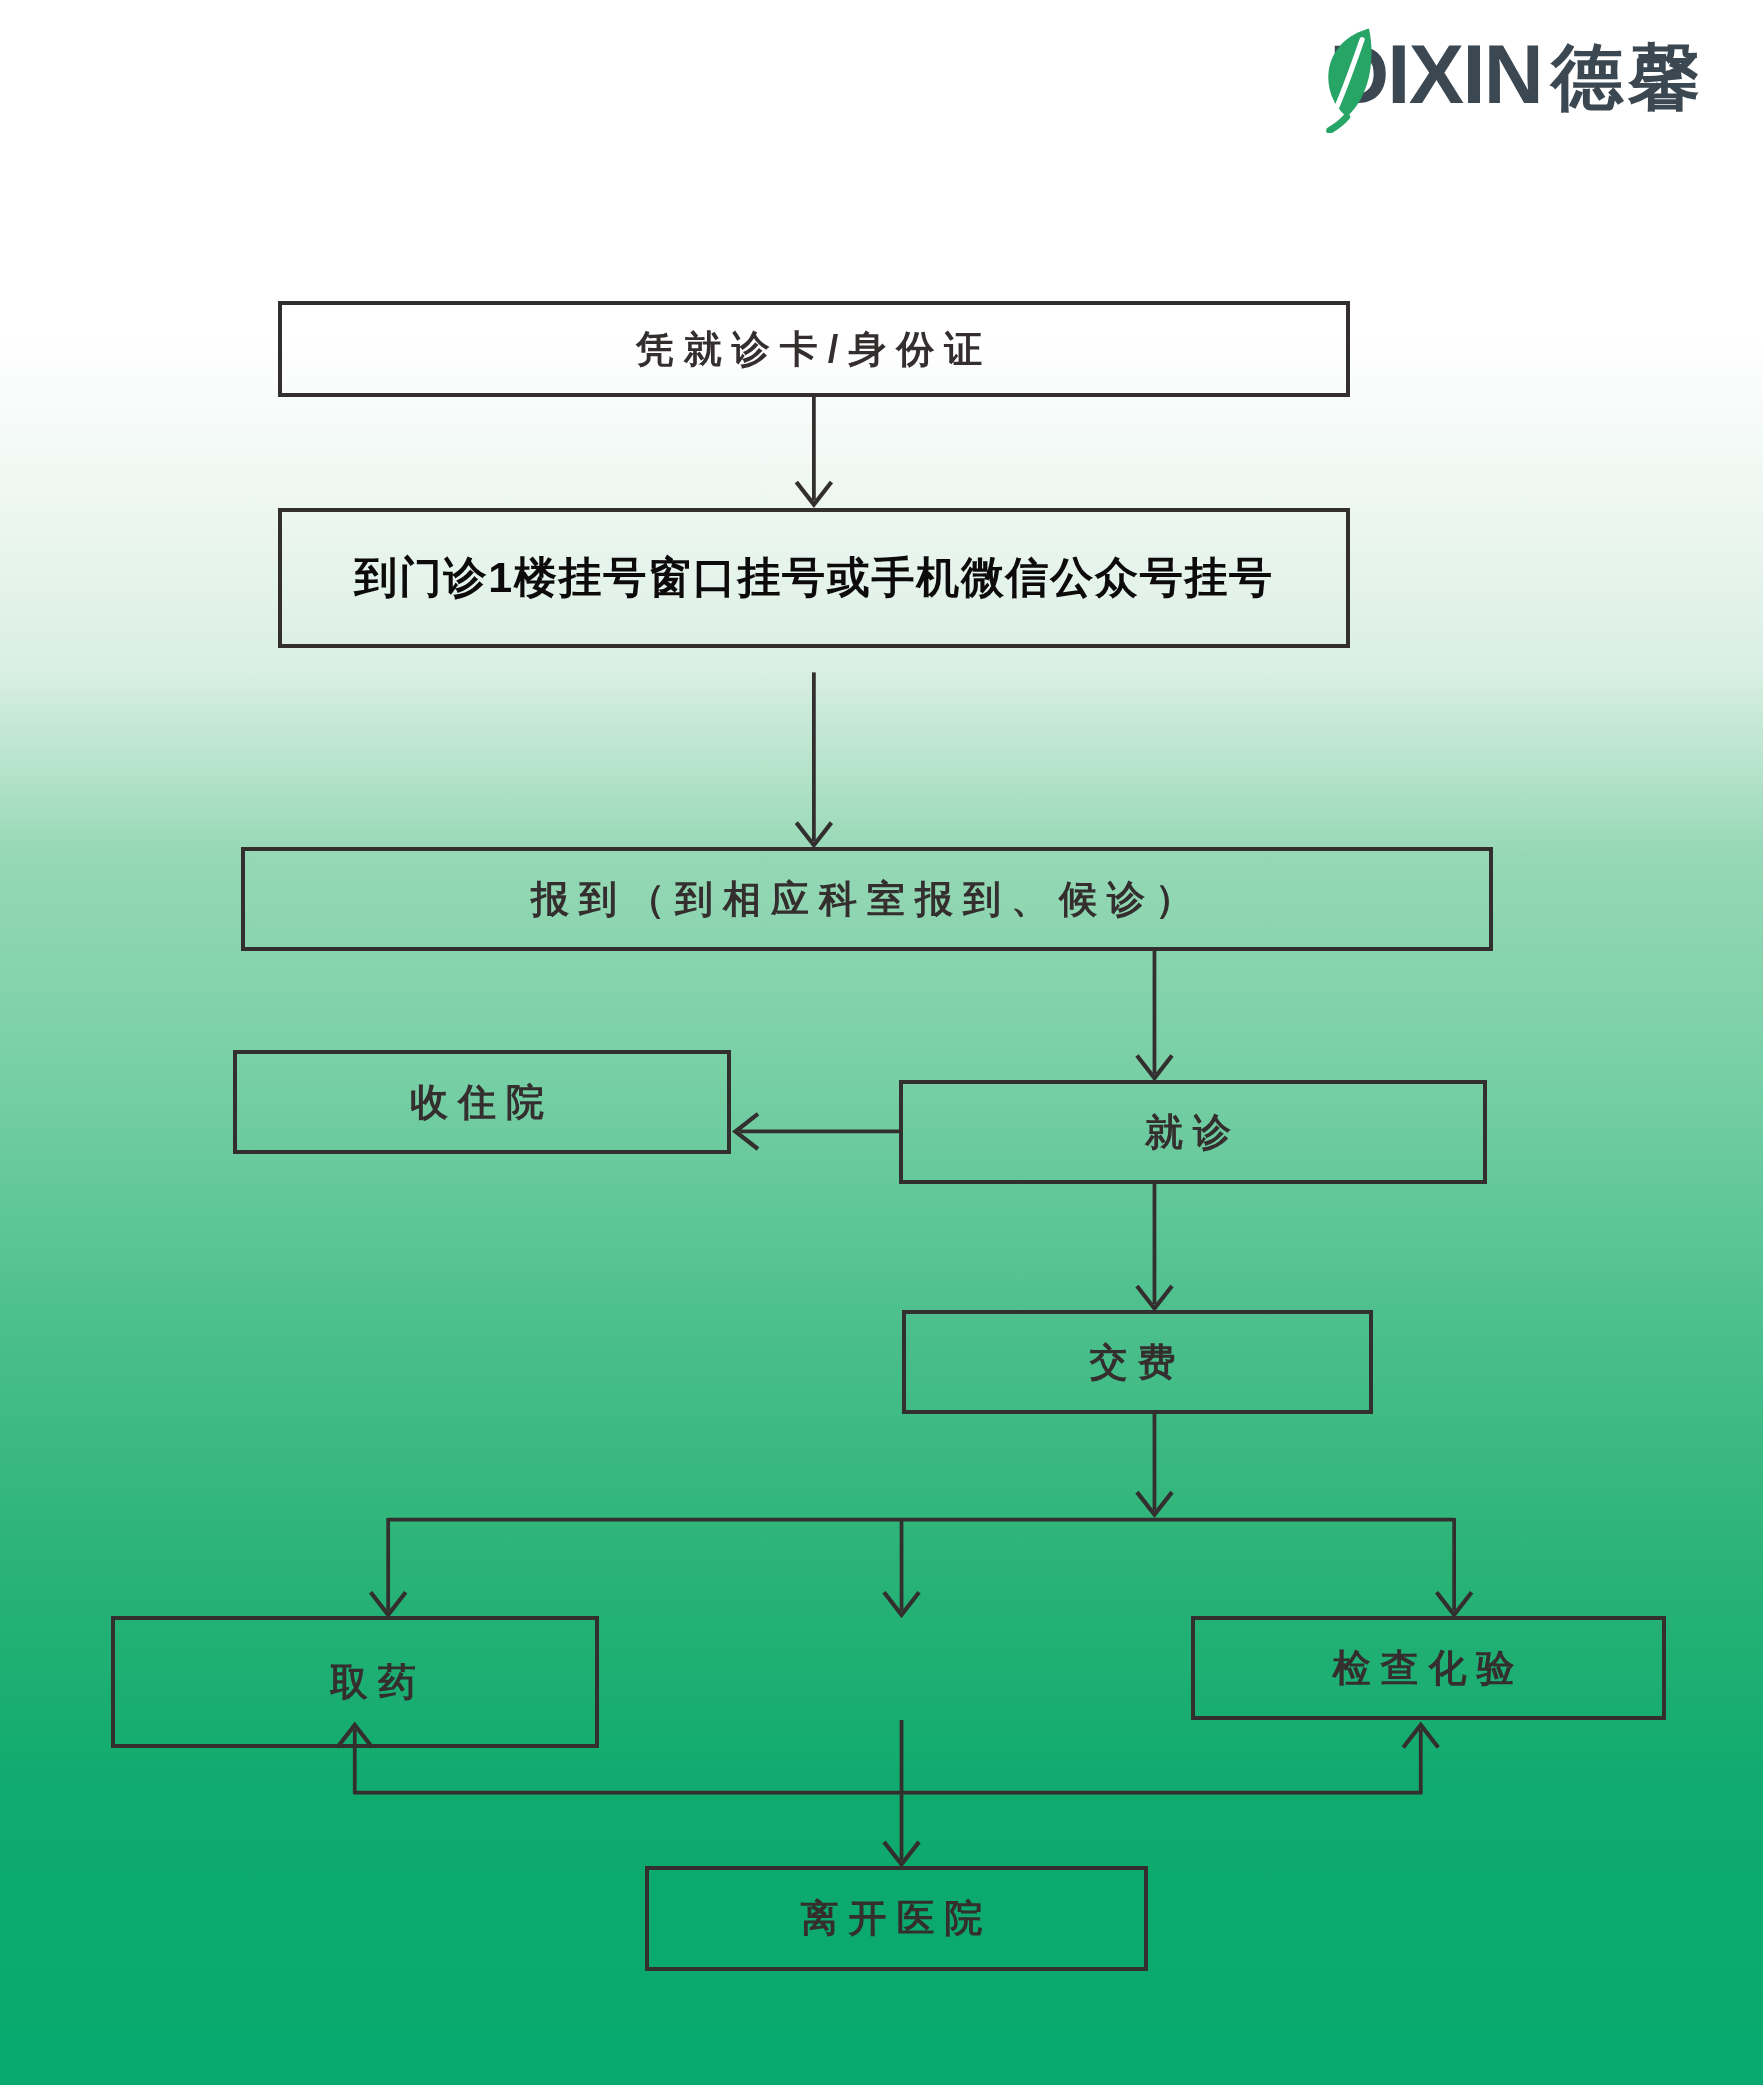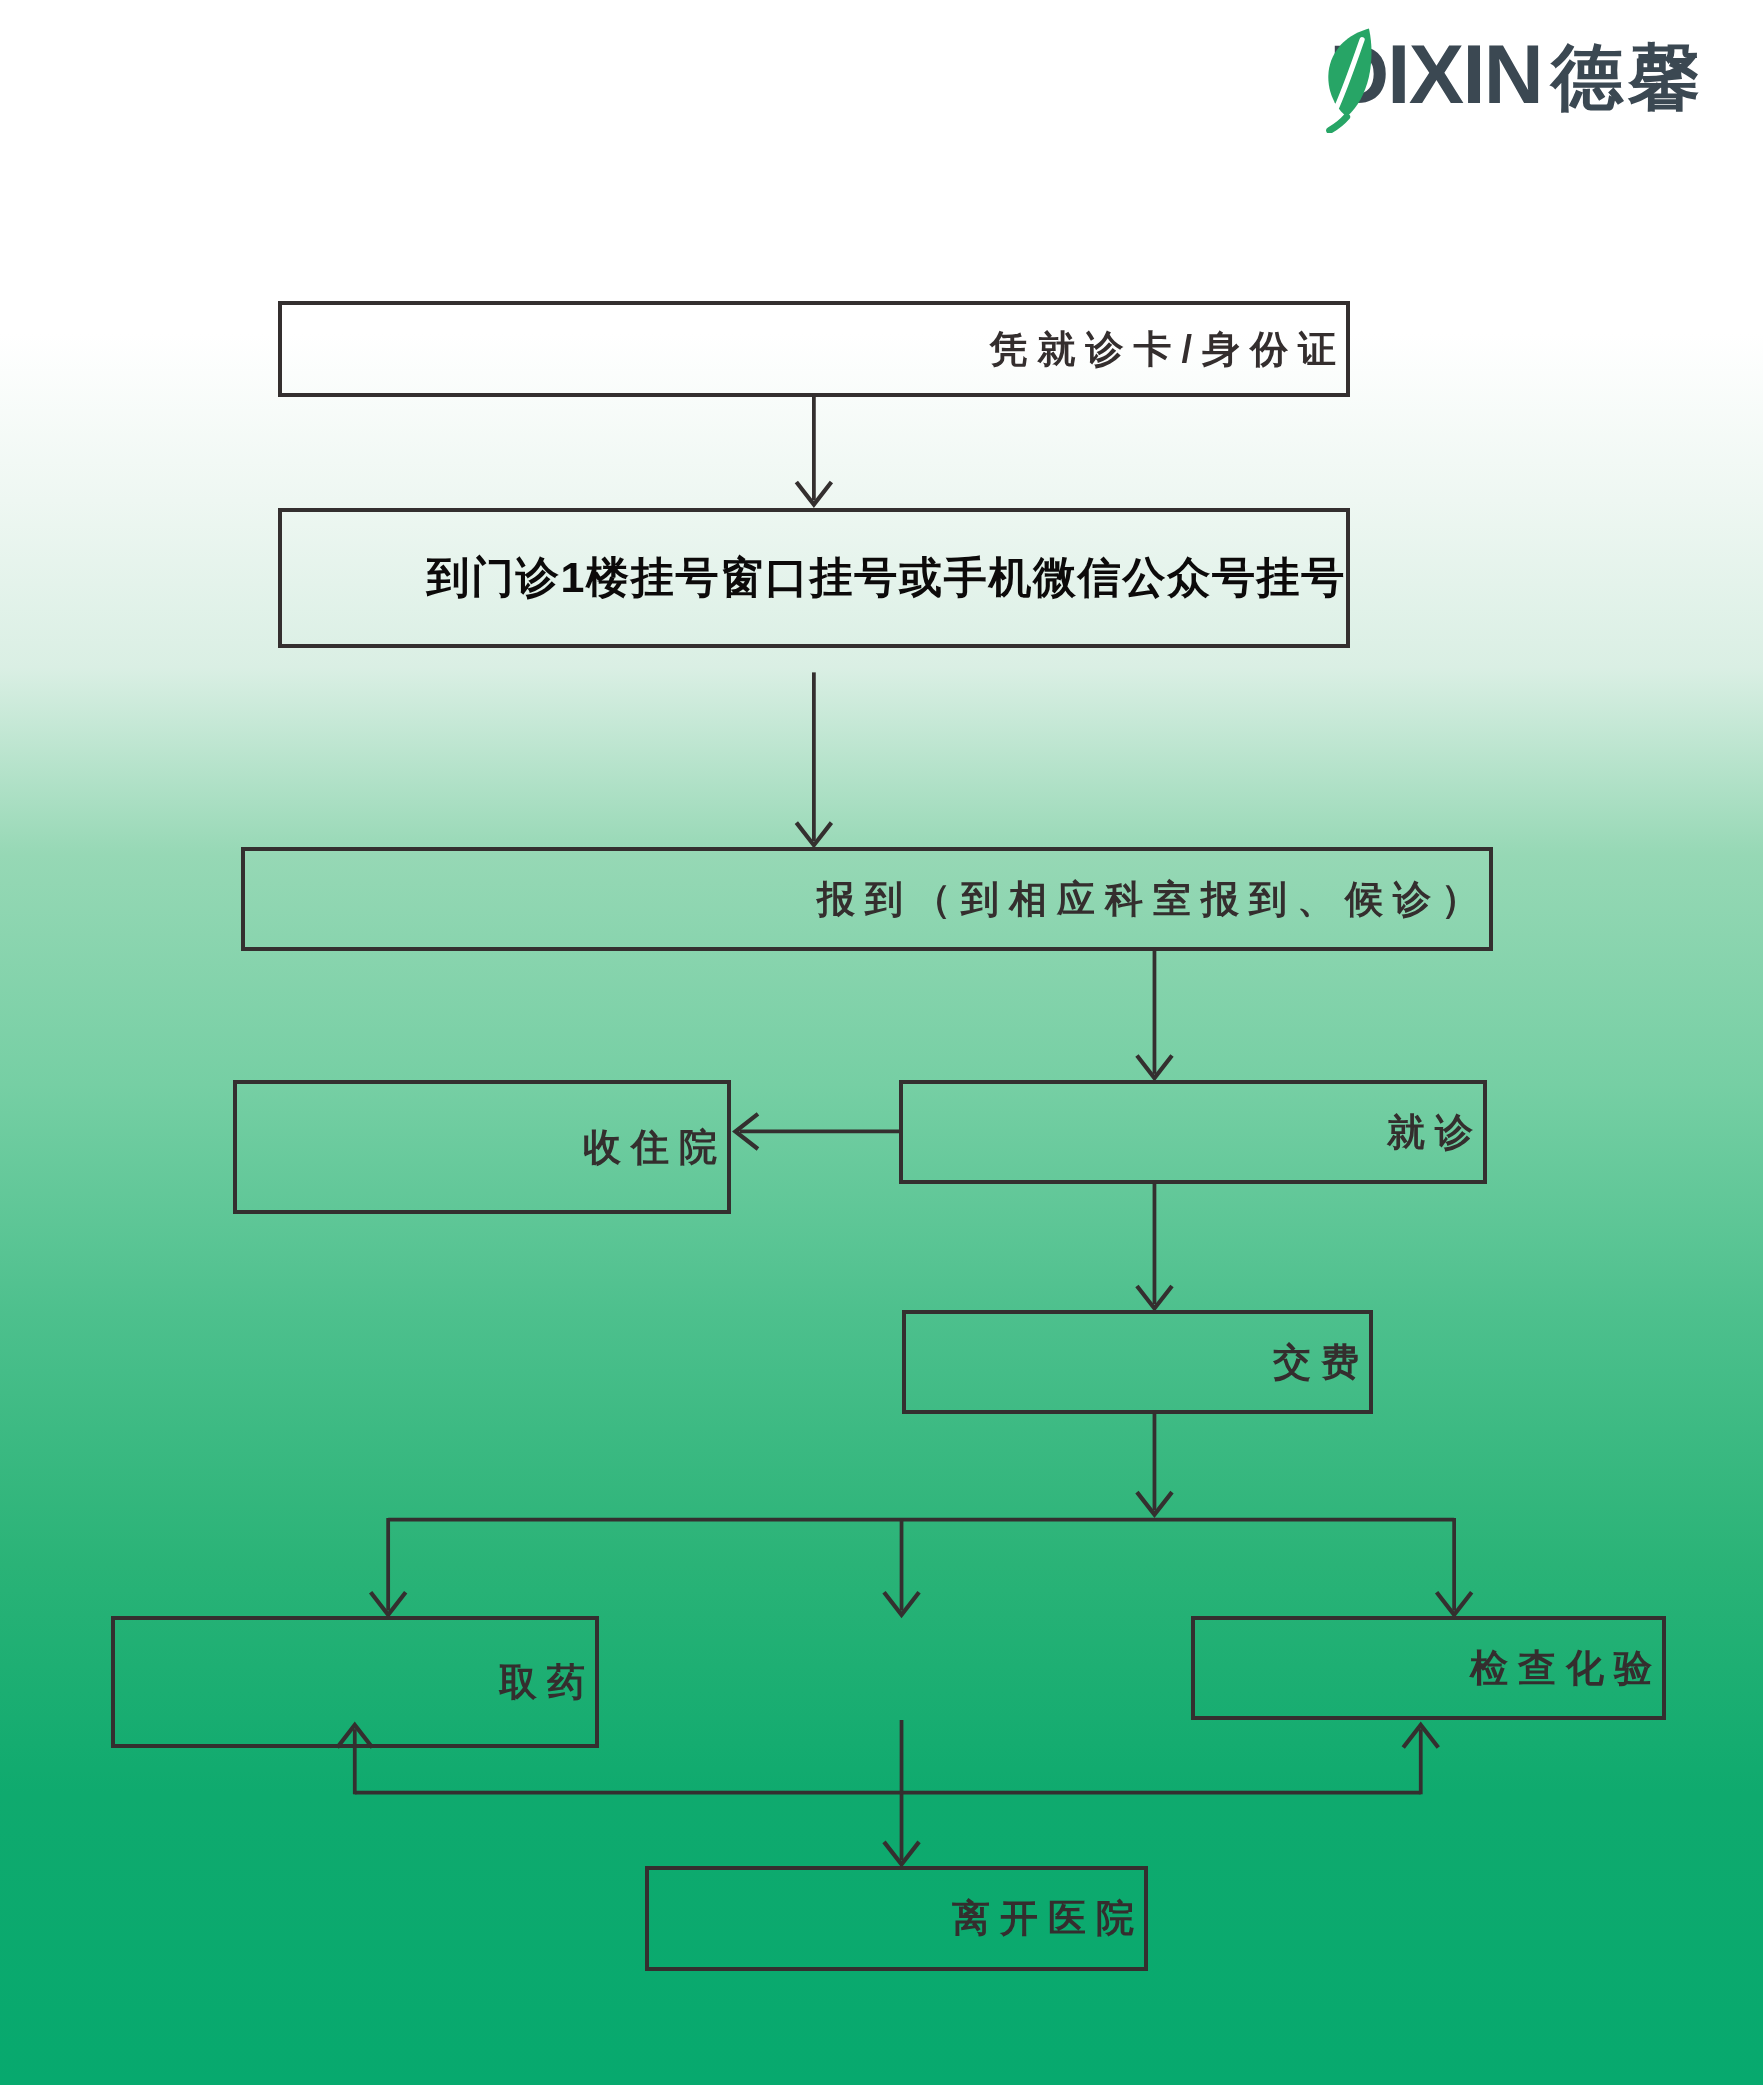--- a/index.html
+++ b/index.html
@@ -40,32 +40,32 @@
     font-size:72px;font-weight:800;line-height:1;
     letter-spacing:5px;color:#3b4852;
     margin-left:9px;padding-bottom:3.3px;
   }
 
   
   .node{
     position:absolute;box-sizing:border-box;
     border:4.2px solid #342f2f;
     background:transparent;
-    display:flex;align-items:center;justify-content:flex-end;
+    display:flex;align-items:center;justify-content:center;
     font-size:38px;font-weight:700;color:#342e2e;
     letter-spacing:10px;text-align:center;
     white-space:nowrap;
   }
   .node.emphasis{
     font-size:43px;font-weight:900;color:#0c0a0a;letter-spacing:1.7px;
   }
   #node-card     {left:278px; top:301px;  width:1072px;height:96px;}
   #node-register {left:278px; top:508px;  width:1072px;height:140px;}
   #node-checkin  {left:241px; top:847px; width:1252px;height:104px;}
-  #node-admit    {left:233px; top:1080px; width:498px; height:134px;}
+  #node-admit    {left:233px; top:1050px; width:498px; height:104px;}
   #node-visit    {left:899px;top:1080px; width:588px; height:104px;}
   #node-pay      {left:902px;top:1310px; width:471px; height:104px;}
   #node-pharmacy {left:111px; top:1616px; width:488px; height:132px;padding-left:46px;}
   #node-treatment{left:650px; top:1616px; width:505px; height:104px;}
   #node-lab      {left:1191px;top:1616px; width:475px; height:104px;}
   #node-leave    {left:645px; top:1866px; width:503px; height:105px;}
 
   .wires{position:absolute;left:0;top:0;z-index:1;}
   .wire{stroke:#342f2f;stroke-width:4.5;fill:none;}
   .head{stroke:#342f2f;stroke-width:5;fill:none;}

